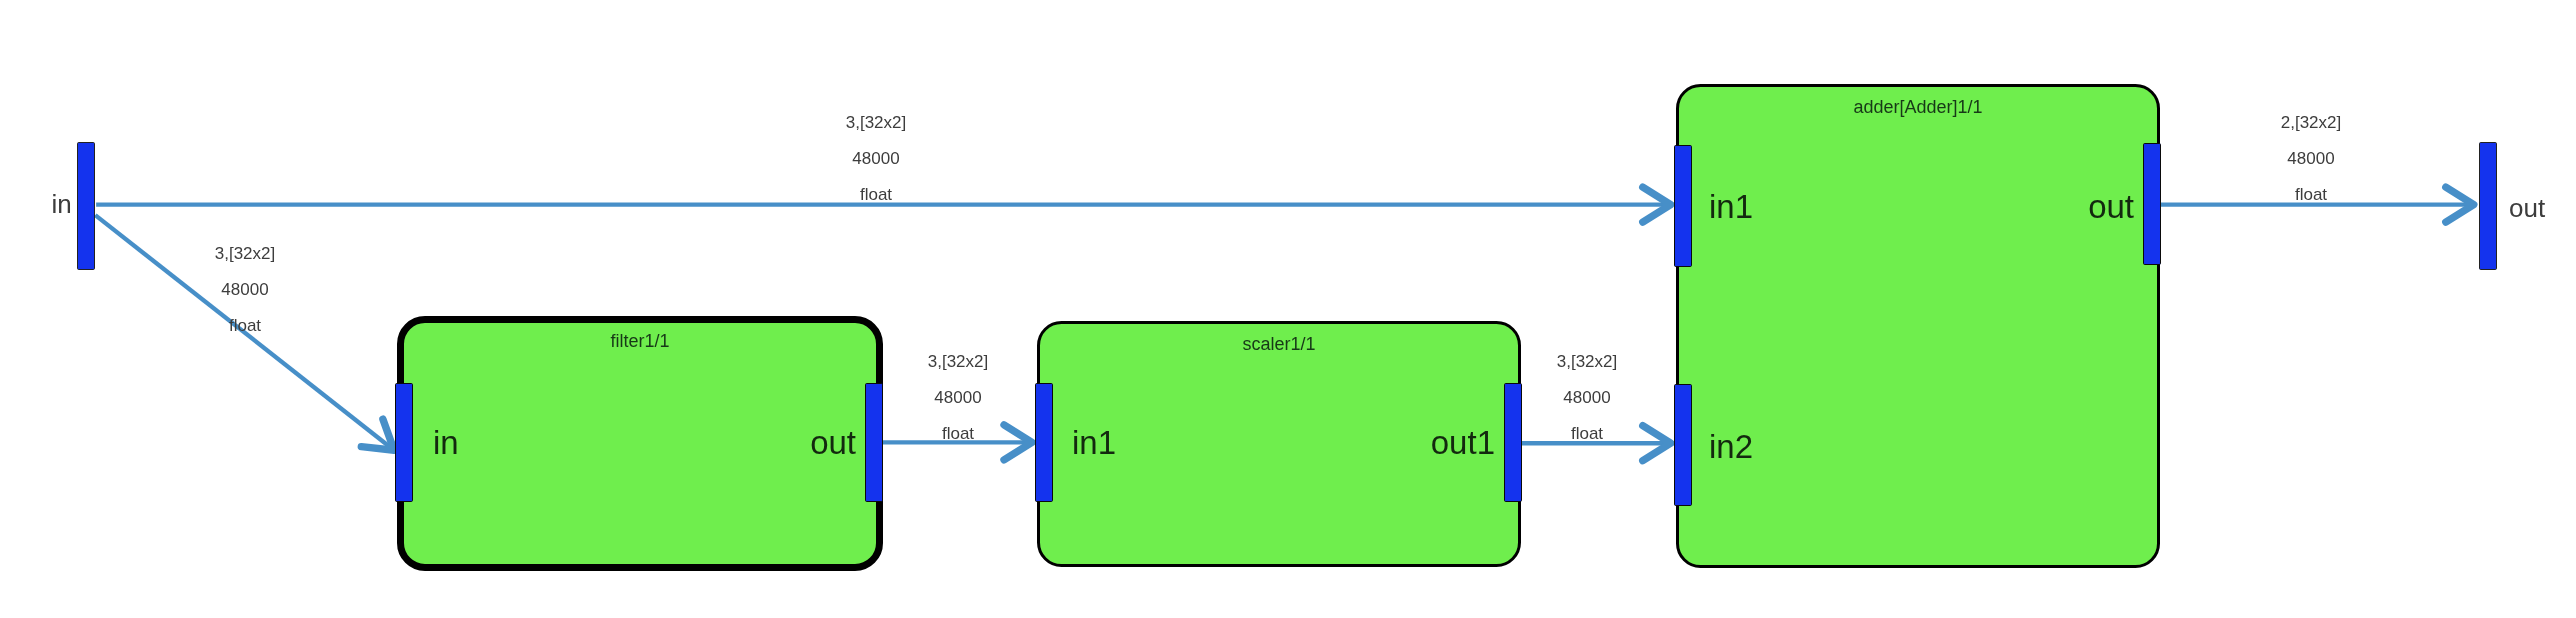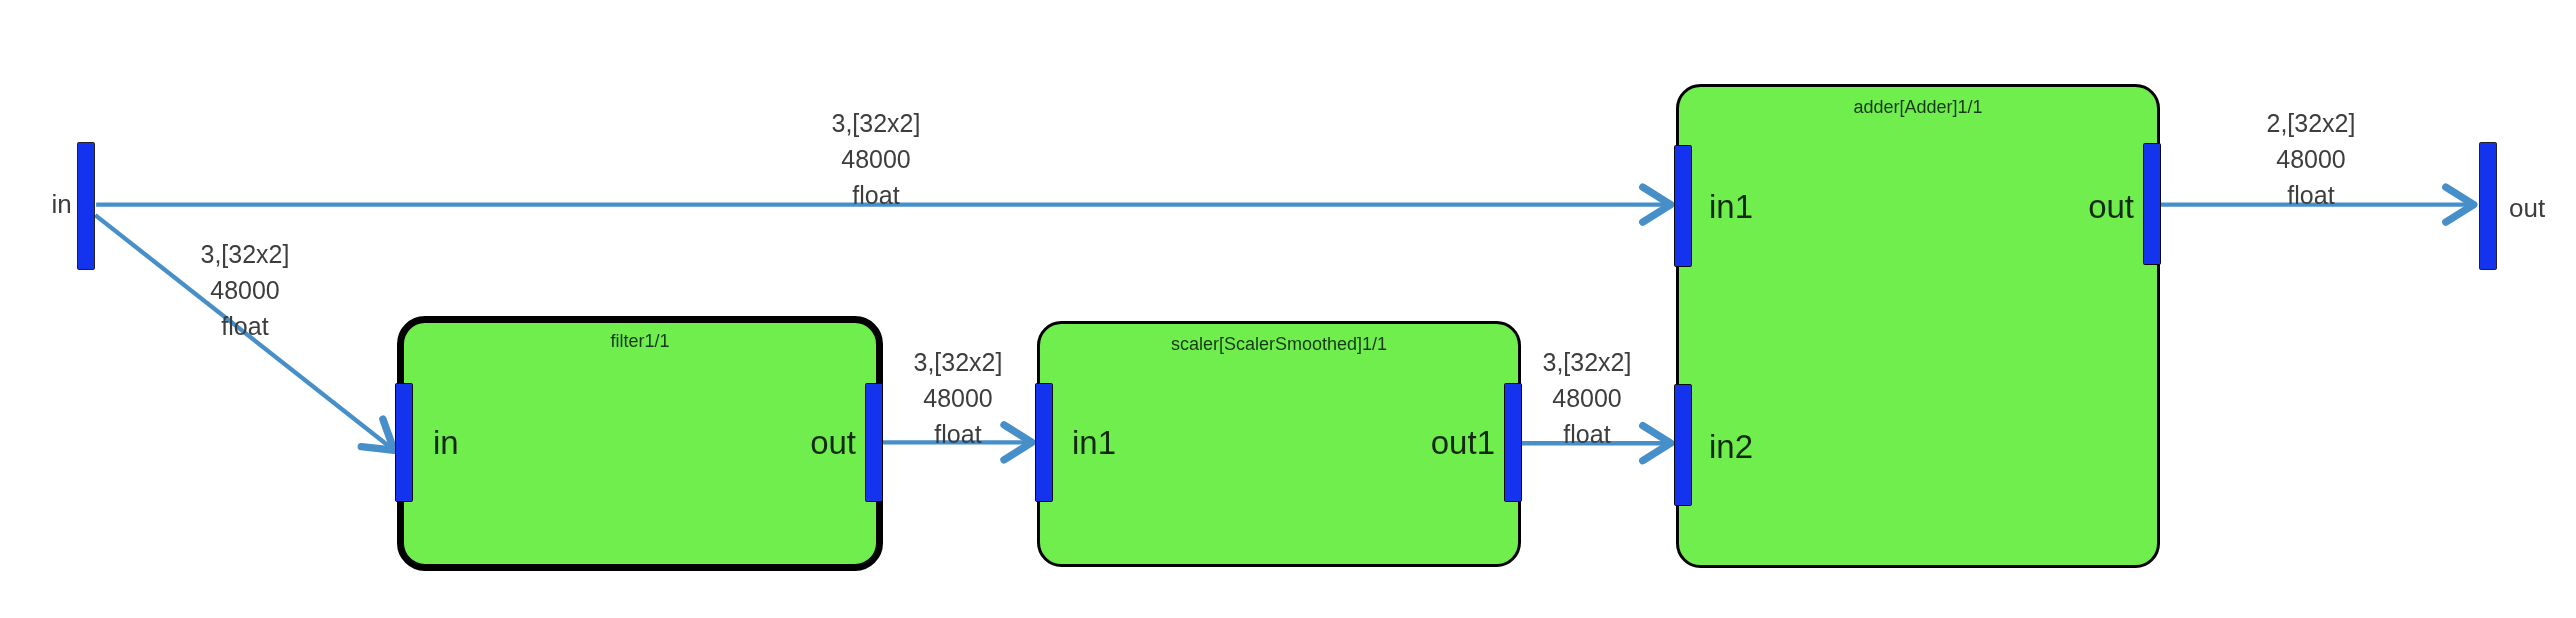--- a/index.html
+++ b/index.html
@@ -64,21 +64,21 @@
     transform:translateY(-50%);
     color:var(--label-ink);
     font-size:26px;
     white-space:nowrap;
   }
   .edge-label{
     position:absolute;
     width:210px;
     text-align:center;
     color:var(--label-ink);
-    font-size:25px;line-height:36px;
+    font-size:17px;line-height:36px;
   }
   .edge-label span{display:block;}
   .ta-r{text-align:right;}
 </style>
 </head>
 <body>
 
 <div class="stage">
 
   <svg class="edges-layer" width="2576" height="619" viewBox="0 0 2948 708">
@@ -103,21 +103,20 @@
     <span>1/1</span>
   </div>
   <div class="port" style="left:395px;top:383px;width:17.5px;height:119px;"></div>
   <div class="port" style="left:865px;top:383px;width:17.5px;height:119px;"></div>
   <div class="port-label" style="left:433px;top:443px;">in</div>
   <div class="port-label ta-r" style="left:751px;top:443px;width:105px;">out</div>
 
   <div class="block" style="left:1037px;top:321px;width:484px;height:246px;"></div>
   <div class="block-title" style="left:1044px;top:326px;width:470px;height:235px;">
     <span>scaler</span>
-    <span>[ScalerSmoothed]</span>
     <span>1/1</span>
   </div>
   <div class="port" style="left:1035px;top:383px;width:17.5px;height:119px;"></div>
   <div class="port" style="left:1504px;top:383px;width:17.5px;height:119px;"></div>
   <div class="port-label" style="left:1072px;top:443px;">in1</div>
   <div class="port-label ta-r" style="left:1373px;top:443px;width:122px;">out1</div>
 
   <div class="block" style="left:1676px;top:84px;width:484px;height:484px;"></div>
   <div class="block-title" style="left:1683px;top:89px;width:470px;height:474px;">
     <span>adder</span>

